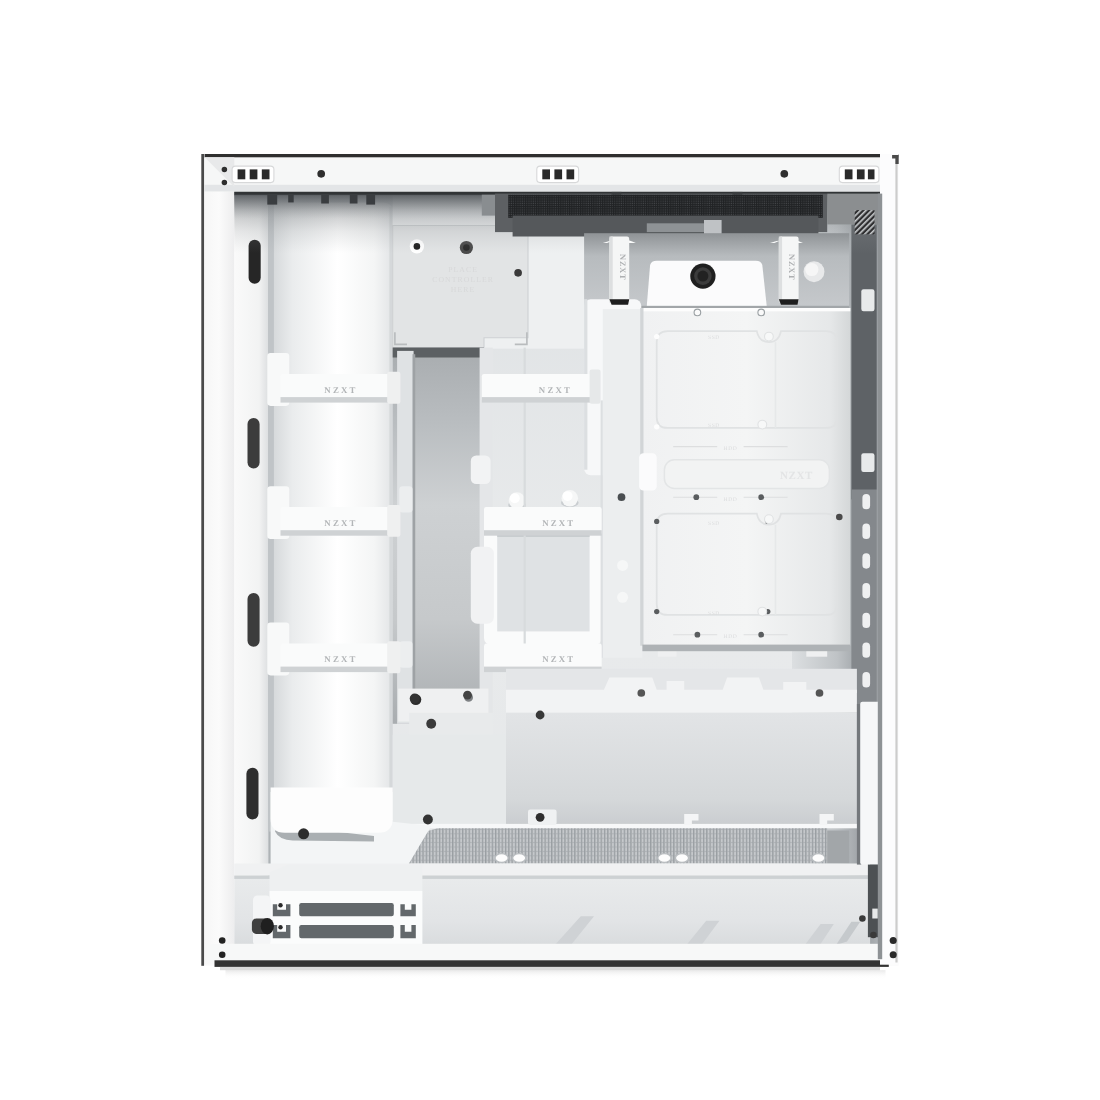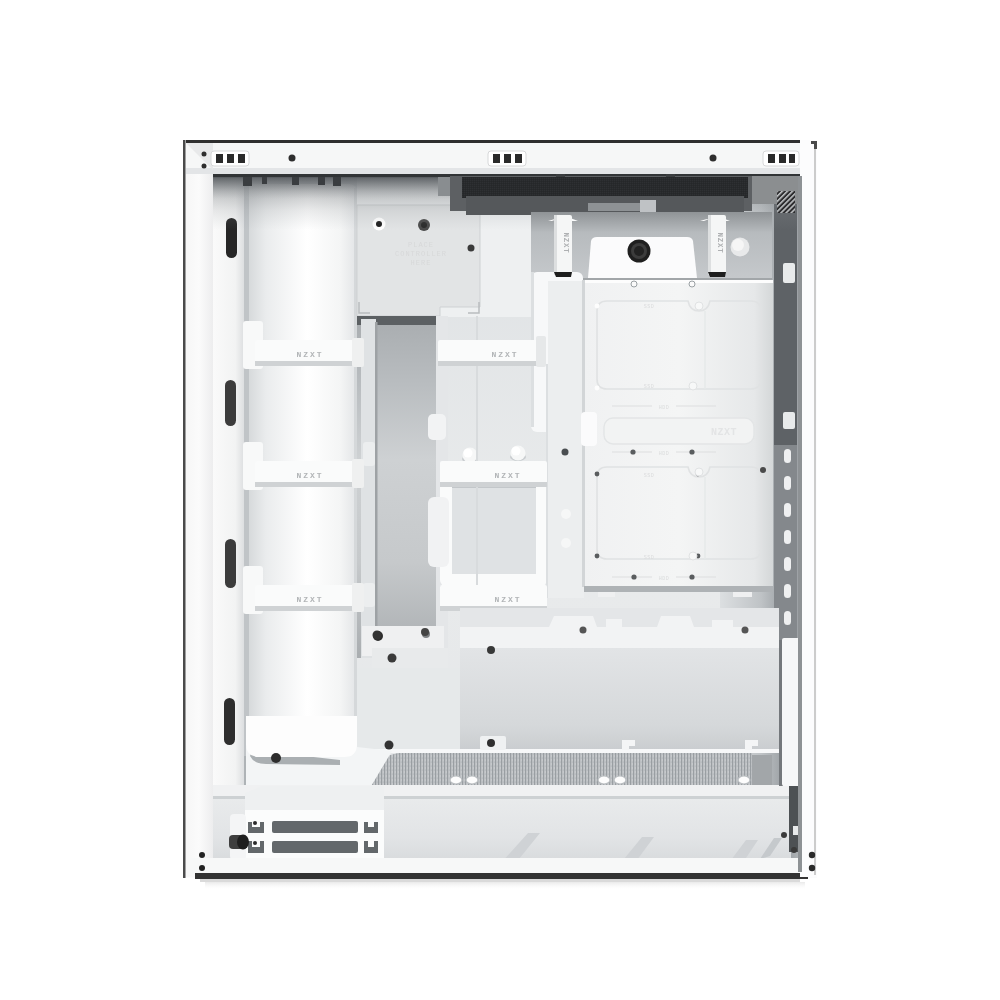--- a/index.html
+++ b/index.html
@@ -1,16 +1,16 @@
 <!DOCTYPE html>
 <html><head>
 <meta charset="utf-8">
 <style>
   html,body{margin:0;padding:0;background:#ffffff;}
-  .page{width:993px;height:1000px;position:relative;font-family:Liberation Mono, monospace;}
+  .page{width:993px;height:1000px;position:relative;font-family:Liberation Serif, serif;}
 </style>
 </head>
 <body>
 <div class="page">
 <svg width="1000" height="1000" viewBox="0 0 1000 1000">
 <defs>
   <linearGradient id="cavityG" x1="0" y1="0" x2="0" y2="1">
     <stop offset="0" stop-color="#ced2d5"></stop>
     <stop offset="0.12" stop-color="#e0e3e5"></stop>
     <stop offset="0.5" stop-color="#e9ebec"></stop>

